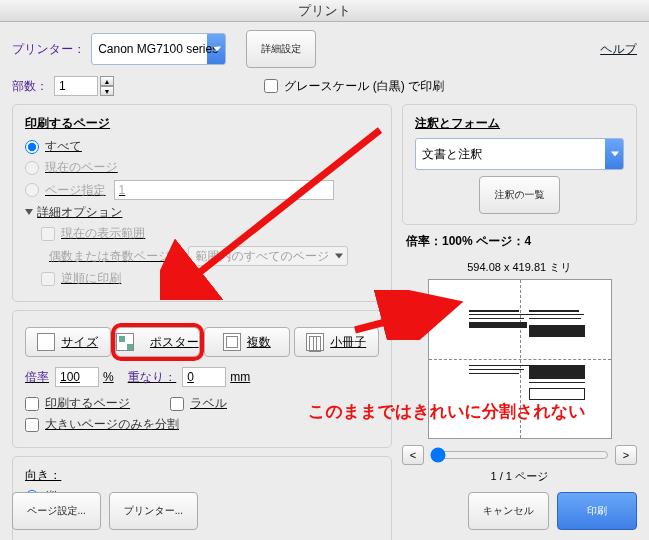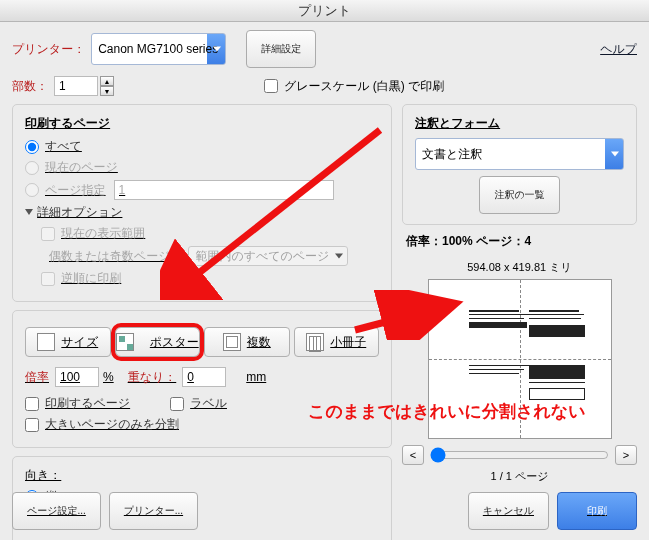--- a/index.html
+++ b/index.html
@@ -1,20 +1,20 @@
 <!DOCTYPE html>
 <html><head>
 <meta charset="utf-8">
 <style>
 * { box-sizing: border-box; margin: 0; padding: 0; font-family: "Hiragino Kaku Gothic ProN", "Lucida Grande", sans-serif; font-size: 12px; }
 body { background: #ececec; width: 649px; height: 540px; position: relative; overflow: hidden; }
 .titlebar { height: 22px; background: linear-gradient(#f5f5f5, #dcdcdc); border-bottom: 1px solid #b5b5b5; text-align: center; line-height: 22px; color: #333; font-size: 13px; }
 .content { padding: 8px 12px 0 12px; }
 .row { display: flex; align-items: center; margin-bottom: 8px; }
-.label { color: #b91c1c; margin-right: 6px; }
+.label { color: #4c1d95; margin-right: 6px; }
 select.printer { flex: 0 0 180px; height: 32px; background: #fff; border: 1px solid #a5b8d6; border-radius: 3px; padding: 0 6px; appearance: none; background-image: linear-gradient(#6aa7f8,#3d7fe6); background-size: 18px 100%; background-position: right; background-repeat: no-repeat; }
 .select-wrap { position: relative; display: inline-block; }
 .select-wrap::after { content: ""; position: absolute; right: 5px; top: 50%; transform: translateY(-50%); width: 0; height: 0; border-left: 4px solid transparent; border-right: 4px solid transparent; border-top: 5px solid #fff; pointer-events: none;}
 .btn { height: 38px; background: linear-gradient(#fdfdfd,#e8e8e8); border: 1px solid #ababab; border-radius: 4px; padding: 0 14px; font-size: 10px; color: #222; cursor: pointer; }
 .btn.blue { background: linear-gradient(#6aa7f8,#3d7fe6); color: #fff; border-color: #2c64c4; }
 .link { color: #0f172a; text-decoration: underline; margin-left: auto; cursor: pointer; }
 input[type=text].num { width: 44px; height: 20px; border: 1px solid #bbb; padding: 0 4px; text-align: left; background: #fff; }
 .stepper { display: inline-flex; flex-direction: column; margin-left: 2px; }
 .stepper button { width: 14px; height: 10px; font-size: 7px; line-height: 7px; border: 1px solid #999; background: linear-gradient(#fff,#ddd); padding: 0; }
 .main { display: flex; gap: 10px; margin-top: 4px;}
@@ -40,21 +40,21 @@
 .small-sel-wrap { position: relative; display: inline-block; }
 .small-sel-wrap::after { content:"";position:absolute;right:5px;top:50%;transform:translateY(-50%);border-left:4px solid transparent;border-right:4px solid transparent;border-top:5px solid #555;pointer-events:none;}
 .preview-box { border: 1px solid #999; background: #fff; width: 184px; height: 160px; margin: 4px auto 6px; position: relative; overflow: hidden; }
 .preview-box .cross-v { position: absolute; left: 50%; top: 0; bottom: 0; width: 0; border-left: 1px dashed #888; }
 .preview-box .cross-h { position: absolute; top: 50%; left: 0; right: 0; height: 0; border-top: 1px dashed #888; }
 .preview-box .blob { position: absolute; background: #222; }
 .caption { text-align: center; font-size: 11px; margin-bottom: 2px; }
 .nav-row { display: flex; align-items: center; justify-content: center; gap: 6px; margin-top: 4px; }
 .nav-btn { width: 22px; height: 20px; border: 1px solid #aaa; border-radius: 3px; background: linear-gradient(#fff,#e5e5e5); font-size: 11px; line-height: 18px; text-align: center; cursor: pointer; }
 .slider { flex: 1; }
-.footer { position: absolute; bottom: 10px; left: 0; right: 0; display: flex; align-items: flex-end; padding: 0 12px; gap: 8px; text-decoration: underline; }
+.footer { position: absolute; bottom: 10px; left: 0; right: 0; display: flex; align-items: flex-end; padding: 0 12px; gap: 8px; }
 .footer .spacer { flex: 1; }
 .annot { position: absolute; color: #e11; font-weight: bold; font-size: 17px; pointer-events: none; z-index: 50; }
 svg.arrow { position: absolute; pointer-events: none; z-index: 40; }
 .info-icon { display:inline-block; width:14px; height:14px; border-radius:50%; background:#888; color:#fff; font-size:10px; line-height:14px; text-align:center; font-style:italic; font-family:serif; margin-left:4px;}
 input[type=radio],input[type=checkbox]{width:14px;height:14px;}
 </style>
 </head>
 <body>
 
 <div class="titlebar">プリント</div>
@@ -136,21 +136,21 @@
               <span class="ico book"></span>
               <span>小冊子</span>
             </div>
         </div>
         <div class="row" style="margin-top:10px">
           <span class="label">倍率</span>
           <input type="text" class="num" value="100" style="">
           <span style="margin:0 14px 0 4px">%</span>
           <span class="label">重なり：</span>
           <input type="text" class="num" value="0" style="">
-          <span style="margin-left:20px">mm</span>
+          <span style="margin-left:4px">mm</span>
         </div>
         <div class="check-row">
             <input type="checkbox" style="">
             <span>印刷するページ</span>
           <span style="width:40px"></span>
             <input type="checkbox" style="">
             <span>ラベル</span>
           </div>
         <div class="check-row">
             <input type="checkbox" style="">

